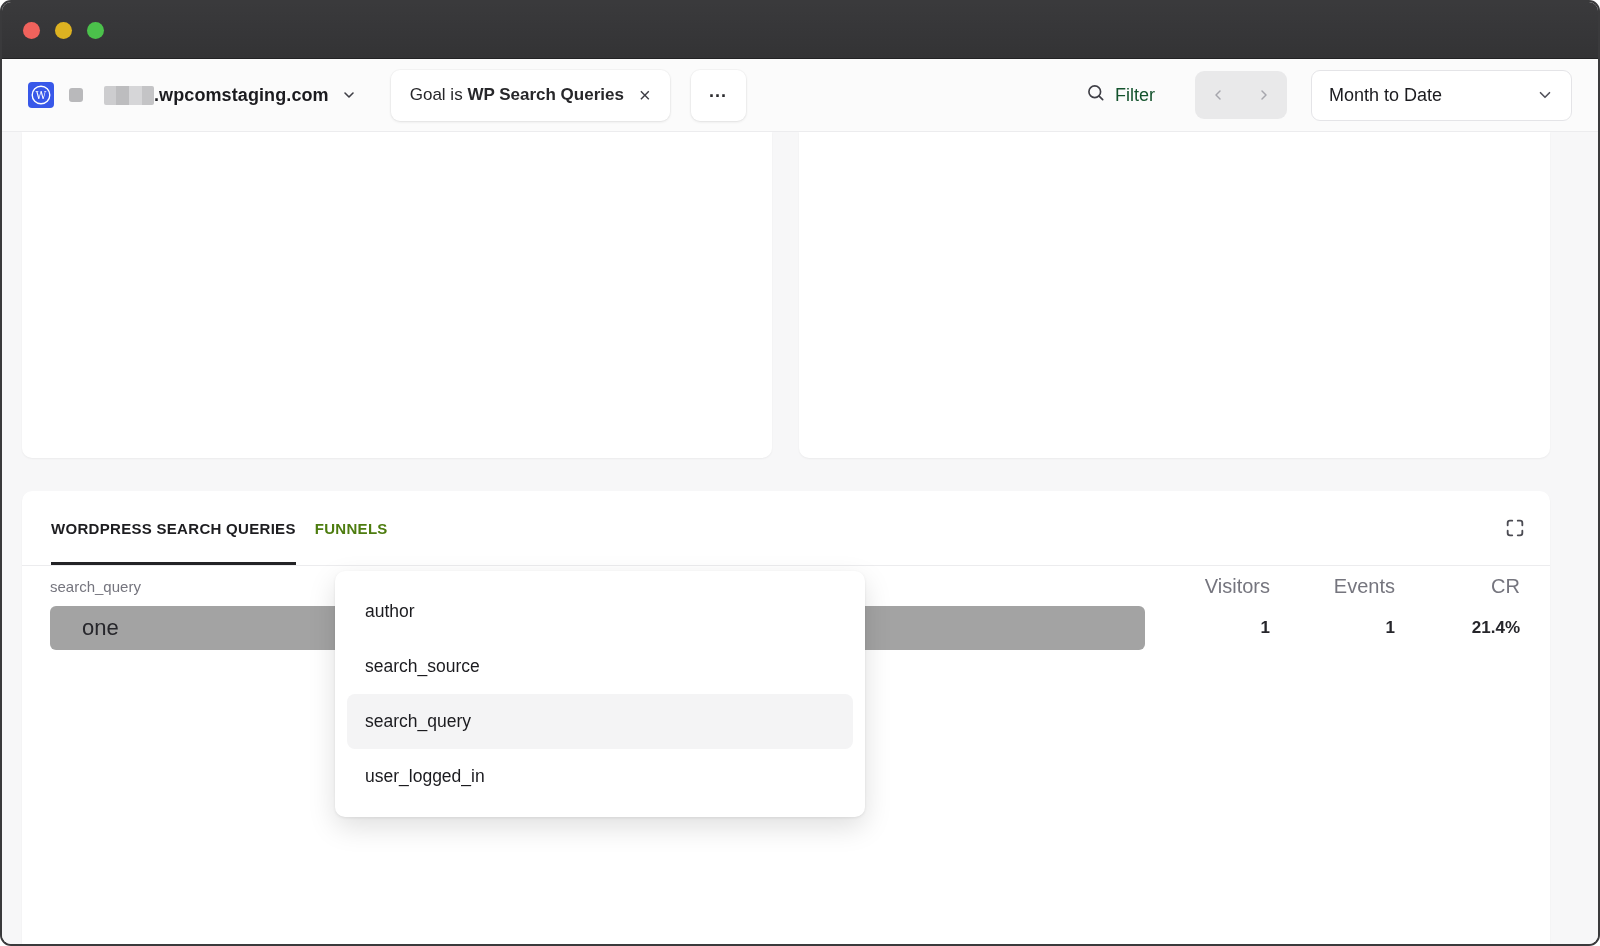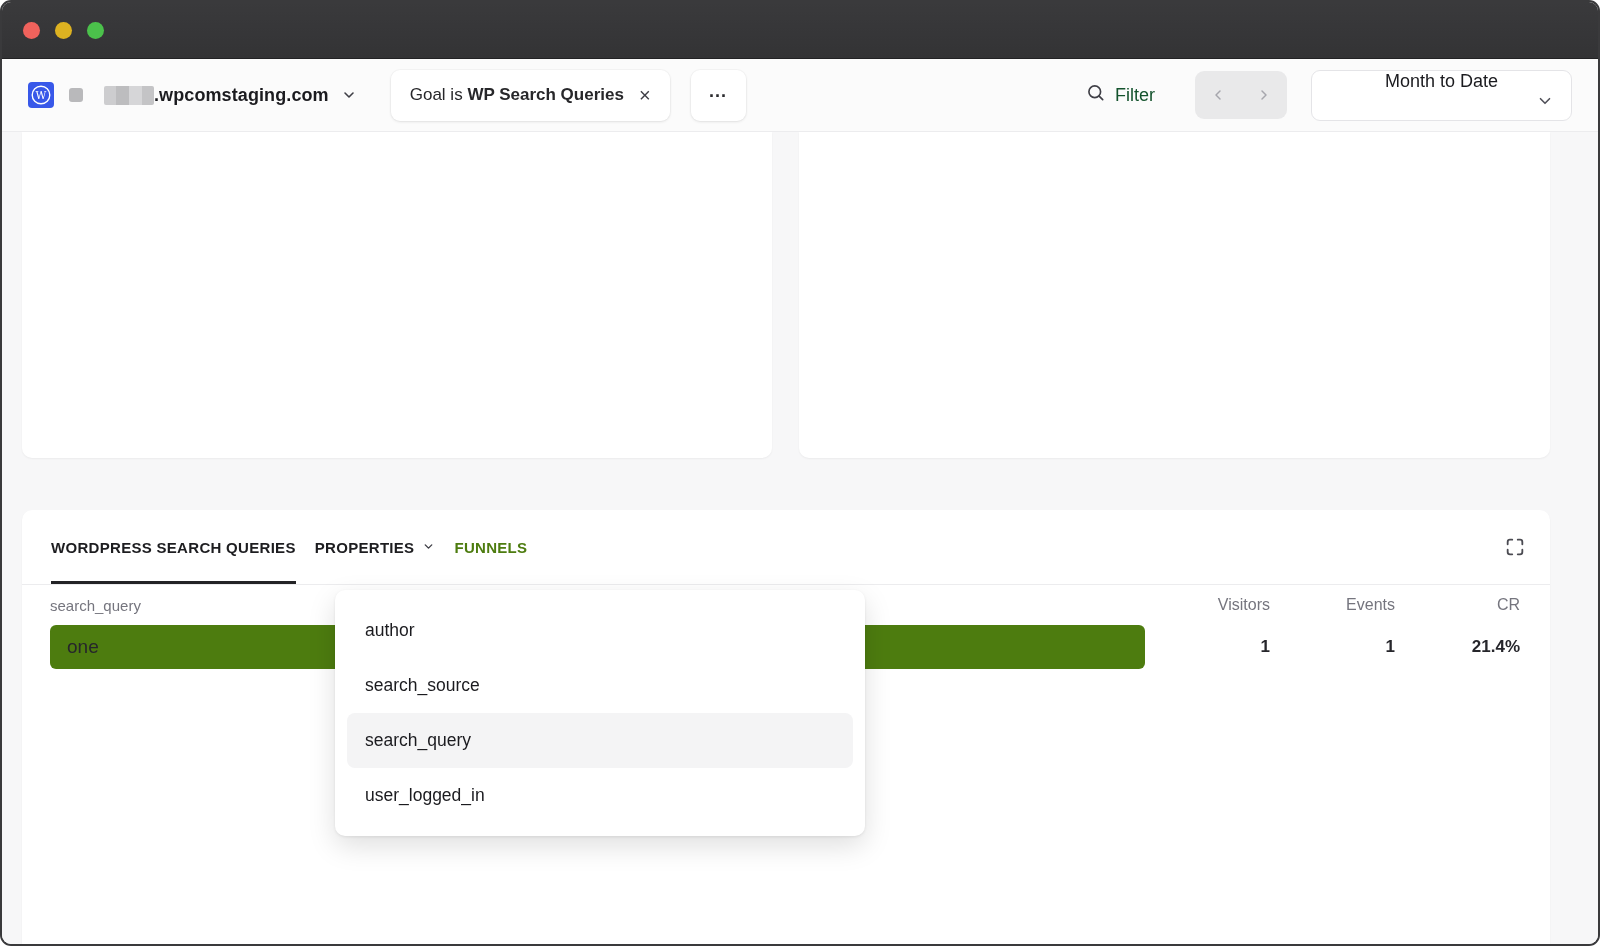--- a/index.html
+++ b/index.html
@@ -60,50 +60,50 @@
   .header-right { margin-left:auto; display:flex; align-items:center; }
   .filter-btn { display:flex; align-items:center; gap:9px; font-size:18px; color:#14532d; cursor:pointer; }
   .nav-box {
     margin-left:40px; width:92px; height:48px; background:#e9e9ea; border-radius:9px;
     display:flex; overflow:hidden;
   }
   .nav-half { flex:1; display:flex; align-items:center; justify-content:center; cursor:default; }
   .daterange {
     margin-left:24px; width:261px; height:51px; background:#fff;
     border:1px solid #e4e4e7; border-radius:9px; display:flex; align-items:center;
-    padding:0 17px; font-size:18px; color:#1b1b1f; cursor:pointer;flex-direction:column;
+    padding:0 17px; font-size:18px; color:#1b1b1f; cursor:pointer;
   }
   .daterange .caret { margin-left:auto; display:flex; }
 
   
   .main { position:relative; flex:1; background:#f7f7f8; }
   .card { position:absolute; background:#fff; box-shadow:0 1px 2px rgba(0,0,0,.05); }
   .card-tl { left:20px;  top:0; width:750px; height:326px; border-radius:0 0 10px 10px; }
   .card-tr { left:797px; top:0; width:751px; height:326px; border-radius:0 0 10px 10px; }
-  .card-bottom { left:20px; top:378px; width:1528px; bottom:0; border-radius:10px 10px 0 0; }
+  .card-bottom { left:20px; top:359px; width:1528px; bottom:0; border-radius:10px 10px 0 0; }
 
   
   .tabs { position:relative; display:flex; align-items:stretch; height:75px; padding:0 29px;
           border-bottom:1px solid #ececee; gap:19px; }
   .tab { display:flex; align-items:center; gap:8px; font-size:15px; font-weight:700;
          letter-spacing:.02em; color:#1d1d20; cursor:pointer; }
   .tab.active { box-shadow:inset 0 -3px 0 #232326; }
   .tab.muted { color:#4d7c0f; }
   .expand-btn { position:absolute; right:24px; top:50%; transform:translateY(-50%);
                 display:flex; cursor:pointer; }
 
   
   .thead { display:flex; align-items:center; height:40px; padding:0 30px 0 28px; }
   .th-name { flex:1; font-size:15px; color:#75757e; }
   .tcol { width:125px; text-align:right; }
-  .thead .tcol { font-size:16px; color:#75757e; }
+  .thead .tcol { font-size:20px; color:#75757e; }
   .trow { display:flex; align-items:center; height:44px; padding:0 30px 0 28px; cursor:pointer; }
-  .trow-name { flex:1; height:44px; background:#4d7c0f; border-radius:6px;
-               display:flex; align-items:center; padding-left:17px;
-               font-size:19px; color:#26262b; }
+  .trow-name { flex:1; height:44px; background:#a3a3a3; border-radius:6px;
+               display:flex; align-items:center; padding-left:32px;
+               font-size:22px; color:#26262b; }
   .trow .tcol { font-size:17px; color:#26262b; font-weight:600; }
 
   
   .dropdown {
     position:absolute; left:313px; top:80px; width:530px; padding:13px 0; z-index:5;
     background:#fff; border-radius:10px;
     box-shadow:0 10px 28px rgba(0,0,0,.13), 0 1px 3px rgba(0,0,0,.08);
   }
   .dd-item { height:55px; display:flex; align-items:center; padding:0 30px;
              font-size:17.5px; color:#1b1b1f; cursor:pointer; }
@@ -181,28 +181,20 @@
   </div>
 
   <div class="main">
     <div class="card card-tl"></div>
     <div class="card card-tr"></div>
 
     <div class="card card-bottom">
 
       <div class="tabs">
         <div class="tab active">WORDPRESS SEARCH QUERIES</div>
-        <div class="tab">
-          <span>PROPERTIES</span>
-          <span>
-            <svg width="13" height="13" viewBox="0 0 24 24" fill="none" stroke="#3f3f46" stroke-width="2.6" stroke-linecap="round" stroke-linejoin="round">
-                <path d="M6 9l6 6 6-6"></path>
-              </svg>
-          </span>
-        </div>
         <div class="tab muted">FUNNELS</div>
 
         <span class="expand-btn">
           <svg width="22" height="22" viewBox="0 0 24 24" fill="none" stroke="#4b4b52" stroke-width="2" stroke-linecap="round" stroke-linejoin="round">
             <path d="M4 9V6.5A2.5 2.5 0 0 1 6.5 4H9"></path>
             <path d="M15 4h2.5A2.5 2.5 0 0 1 20 6.5V9"></path>
             <path d="M20 15v2.5a2.5 2.5 0 0 1-2.5 2.5H15"></path>
             <path d="M9 20H6.5A2.5 2.5 0 0 1 4 17.5V15"></path>
           </svg>
         </span>

